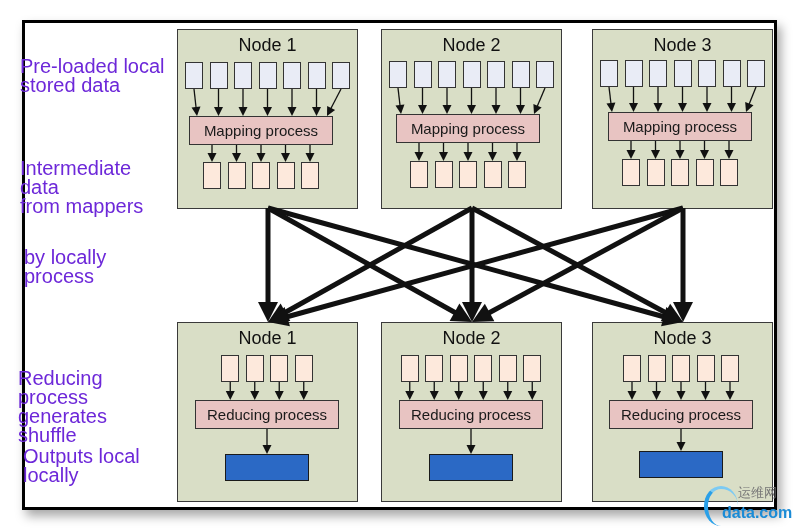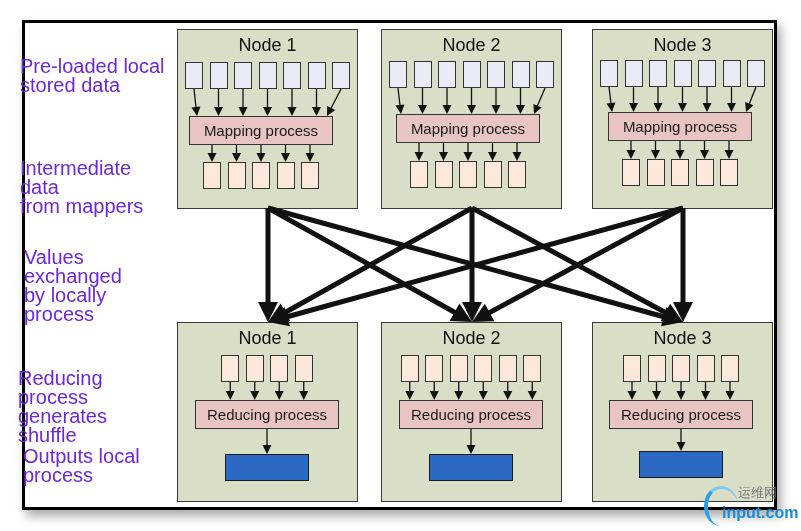--- a/index.html
+++ b/index.html
@@ -34,30 +34,29 @@
 
 <div class="row-label" style="left:20px;top:57px;">
   <div>Pre-loaded local</div>
   <div>stored data</div>
 </div>
 <div class="row-label" style="left:20px;top:159px;">
   <div>Intermediate data</div>
   <div>from mappers</div>
 </div>
 <div class="row-label" style="left:24px;top:248px;">
-  <div>Values exchanged</div>
   <div>by locally process</div>
 </div>
 <div class="row-label" style="left:18px;top:369px;">
   <div>Reducing process</div>
   <div>generates shuffle</div>
 </div>
 <div class="row-label" style="left:23px;top:447px;">
   <div>Outputs local</div>
-  <div>process</div>
+  <div>locally</div>
 </div>
 
 <div id="nodes">
     <div class="node" style="left: 177px; top: 29px; width: 181px; height: 180px;">
       <div class="node-title" style="top: 5px;">Node 1</div>
     </div>
     <div class="proc" style="left: 189px; top: 116px; width: 144px;">Mapping process</div>
     <div class="blk input" style="left: 185px; top: 62px;"></div>
     <div class="blk input" style="left: 209.5px; top: 62px;"></div>
     <div class="blk input" style="left: 234px; top: 62px;"></div>
@@ -264,14 +263,14 @@
     <polygon points="268,322 284.6367277615091,307.0594749292593 289.93445671349804,326.3450671667629" fill="#111"></polygon>
     <line x1="683" y1="208" x2="487.83641402966543" y2="313.44383317828505" stroke="#111" stroke-width="5"></line>
     <polygon points="472,322 484.8425895764533,303.6951401816137 494.34944160058103,321.29115577013084" fill="#111"></polygon>
     <line x1="683" y1="208" x2="683" y2="304" stroke="#111" stroke-width="5"></line>
     <polygon points="683,322 673,302 693,302" fill="#111"></polygon>
   </svg>
 
 <div class="wm">
   <div class="wm-arc"></div>
   <div class="wm-cn">运维网</div>
-  <div class="wm-en">input.com</div>
+  <div class="wm-en">data.com</div>
 </div>
 
 </body></html>

